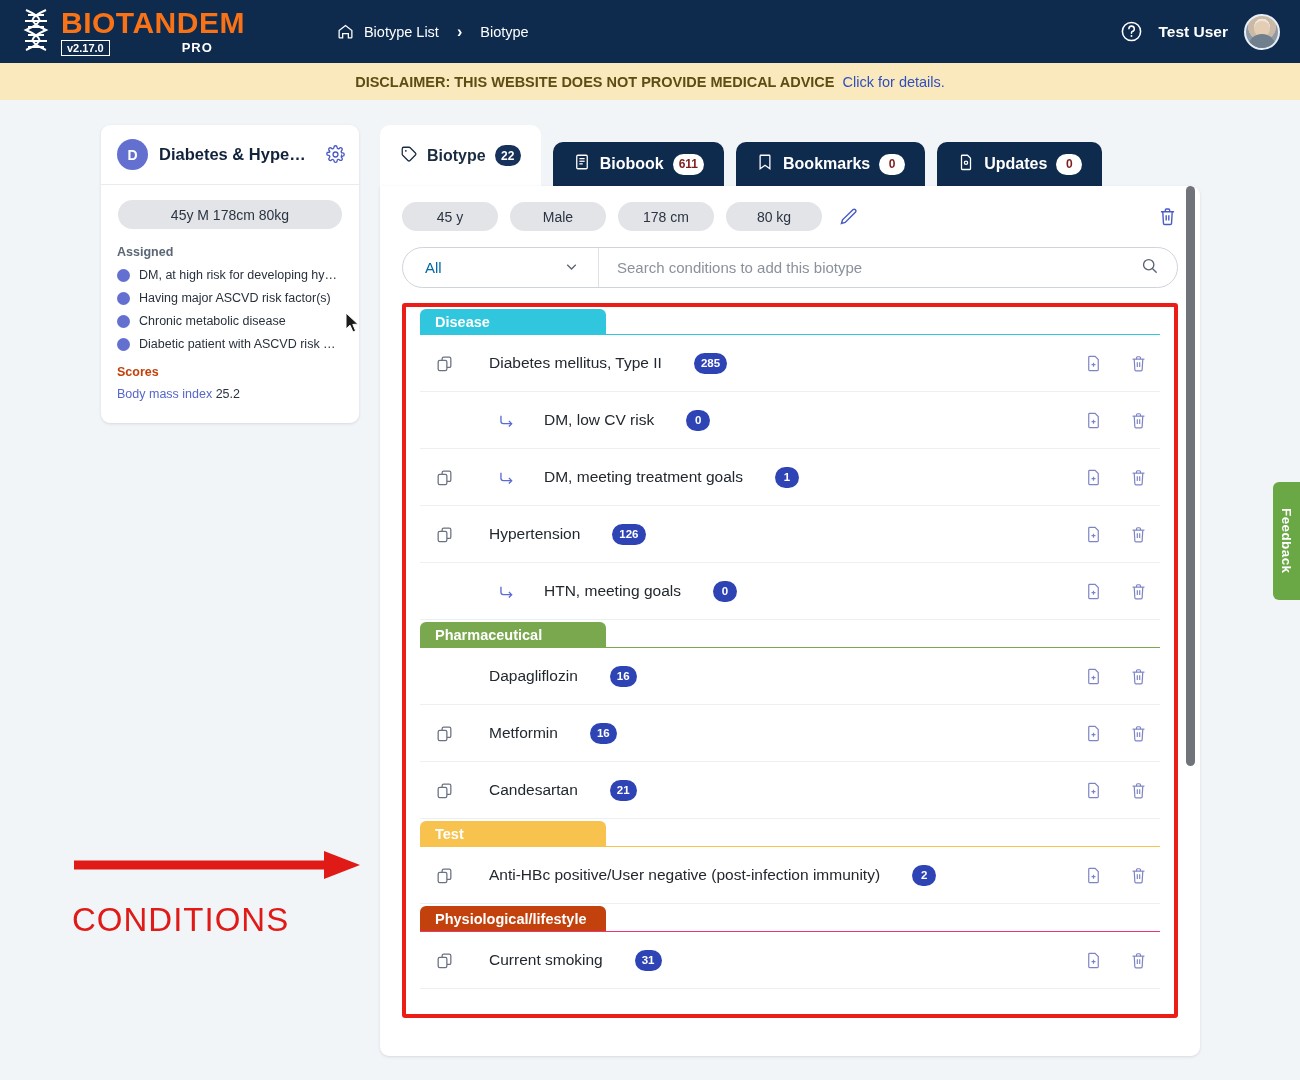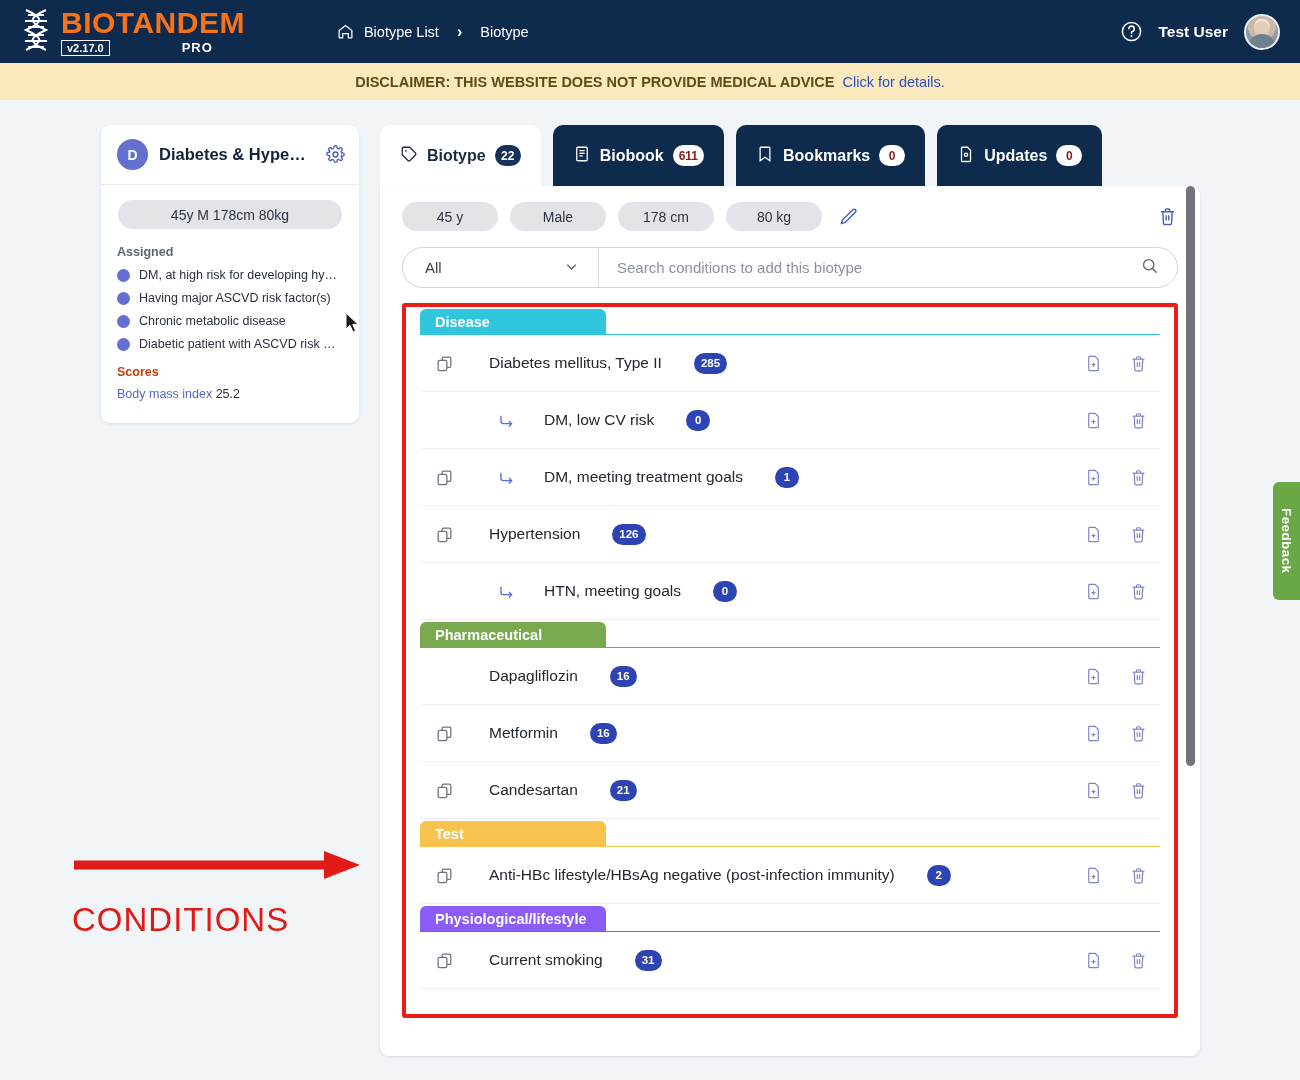--- a/index.html
+++ b/index.html
@@ -131,21 +131,21 @@
   .tabs {
     position: absolute; left: 380px; top: 125px;
     display: flex; align-items: flex-end; gap: 12px;
   }
   .tab {
     height: 61px; border-radius: 10px 10px 0 0;
     display: flex; align-items: center; gap: 9px;
     padding: 0 20px; font-size: 16px; font-weight: 600;
     cursor: pointer; position: relative;
   }
-  .tab.inactive { background: #0e2a4d; color: #ffffff; height: 61px; }
+  .tab.inactive { background: #0e2a4d; color: #ffffff; height: 44px; }
   .tab.active { background: #ffffff; color: #1b2b40; height: 61px; }
   .tab-badge {
     min-width: 26px; height: 21px; padding: 0 6px;
     border-radius: 11px; display: inline-flex;
     align-items: center; justify-content: center;
     font-size: 12px; font-weight: 700;
   }
   .tab.inactive .tab-badge { background: #ffffff; color: #7f1d1d; }
   .tab.active .tab-badge { background: #16325a; color: #ffffff; }
 
@@ -173,21 +173,21 @@
     display: flex; align-items: stretch;
     margin-top: 16px;
     height: 41px;
     border: 1px solid #cfd4db; border-radius: 21px;
     background: #ffffff; overflow: hidden;
   }
   .select-part {
     width: 196px; display: flex; align-items: center;
     justify-content: space-between; padding: 0 18px 0 22px;
     border-right: 1px solid #dde1e7;
-    font-size: 15px; color: #404040; cursor: pointer;
+    font-size: 15px; color: #0369a1; cursor: pointer;
   }
   .search-part {
     flex: 1; display: flex; align-items: center;
     padding: 0 18px 0 18px; gap: 8px;
   }
   .search-input {
     flex: 1; border: none; outline: none;
     font-size: 15px; color: #2b3442;
     font-family: "Liberation Sans", sans-serif;
     background: transparent;
@@ -698,42 +698,42 @@
           <span class="group-rule" style="background:#f7c34e"></span>
         </div>
 
         <div class="row">
           <span class="row-copy">
             <svg width="19" height="19" viewBox="0 0 24 24" fill="none" stroke="#6b7280" stroke-width="1.6">
               <rect x="9" y="4" width="11" height="13" rx="2"></rect>
                 <rect x="4" y="8" width="11" height="13" rx="2" fill="#fff"></rect>
             </svg>
           </span>
-          <span class="row-label">Anti-HBc lifestyle/HBsAg negative (post-infection immunity)</span>
+          <span class="row-label">Anti-HBc positive/User negative (post-infection immunity)</span>
           <span class="count-badge">2</span>
           <span class="row-actions">
             <span class="act">
               <svg width="19" height="19" viewBox="0 0 24 24" fill="none" stroke="#7d84c4" stroke-width="1.5">
                 <path d="M7 3h7l4 4v13a1 1 0 0 1-1 1H7a1 1 0 0 1-1-1V4a1 1 0 0 1 1-1z"></path>
                   <path d="M12 11v5M9.5 13.5h5"></path>
               </svg>
             </span>
             <span class="act">
               <svg width="19" height="19" viewBox="0 0 24 24" fill="none" stroke="#7d84c4" stroke-width="1.5">
                 <path d="M4.5 6.5h15"></path>
                   <path d="M9.5 6.5V4.8A1.3 1.3 0 0 1 10.8 3.5h2.4a1.3 1.3 0 0 1 1.3 1.3v1.7"></path>
                 <path d="M6.6 6.5 7.4 20a1.3 1.3 0 0 0 1.3 1.2h6.6a1.3 1.3 0 0 0 1.3-1.2l.8-13.5"></path>
                   <path d="M10.5 10.5v6M13.5 10.5v6"></path>
               </svg>
             </span>
           </span>
         </div>
 
         <div class="group-head">
-          <span class="group-tab" style="background:#8b5cf6">Physiological/lifestyle</span>
+          <span class="group-tab" style="background:#c2410c">Physiological/lifestyle</span>
           <span class="group-rule" style="background:#ec3572"></span>
         </div>
 
         <div class="row">
           <span class="row-copy">
             <svg width="19" height="19" viewBox="0 0 24 24" fill="none" stroke="#6b7280" stroke-width="1.6">
               <rect x="9" y="4" width="11" height="13" rx="2"></rect>
                 <rect x="4" y="8" width="11" height="13" rx="2" fill="#fff"></rect>
             </svg>
           </span>

